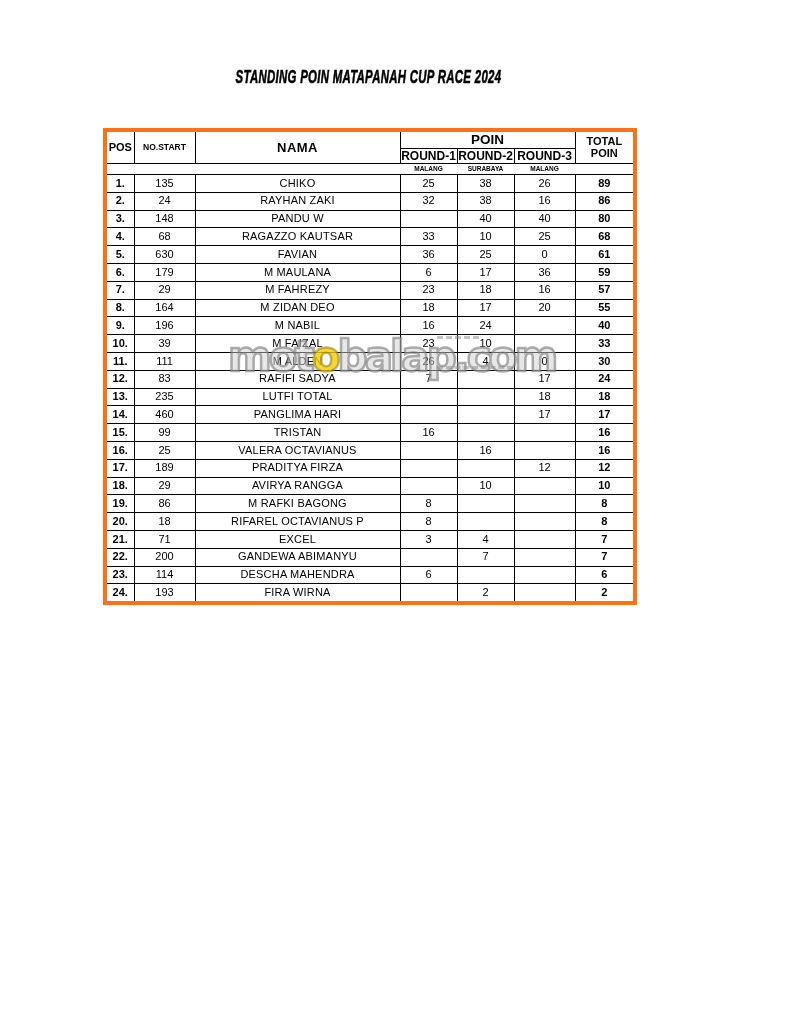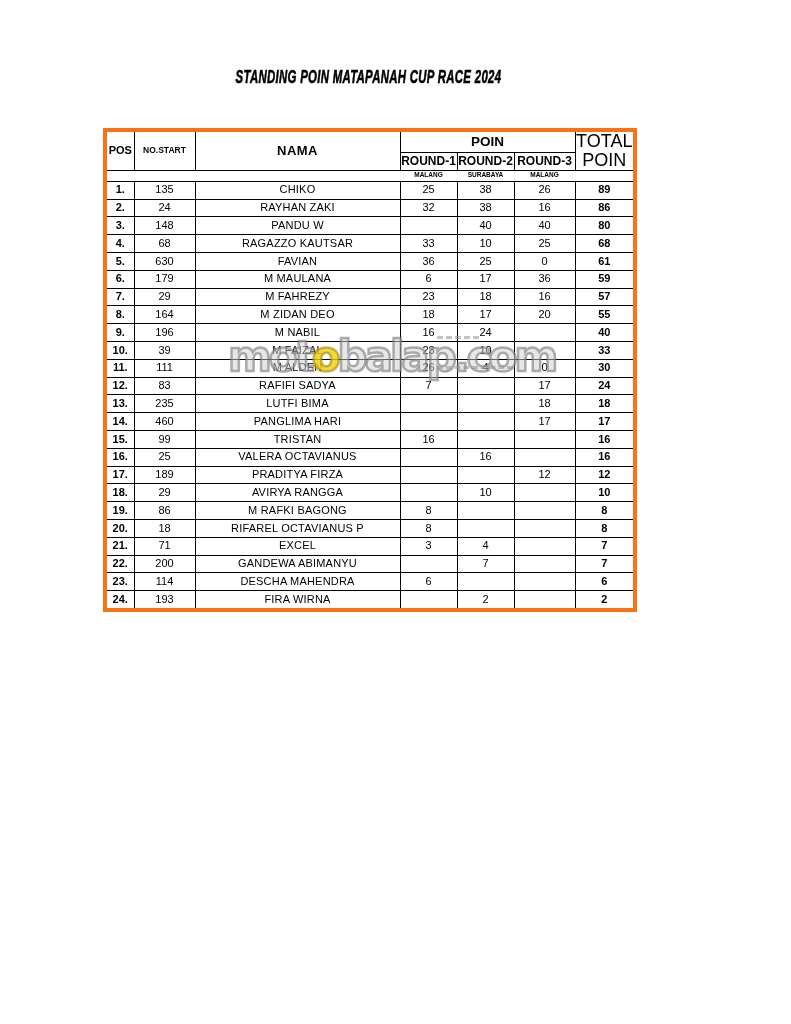--- a/index.html
+++ b/index.html
@@ -15,21 +15,21 @@
 
   table.standings{position:absolute;top:128px;left:103px;width:530px;border-collapse:collapse;
                   table-layout:fixed;border:4px solid #f97316;}
   .standings th,.standings td{border:1.5px solid #000;padding:0;text-align:center;vertical-align:middle;line-height:1.05;}
 
   .th-pos{font-size:11px;font-weight:bold;}
   .th-nostart{font-size:8.5px;font-weight:bold;margin-top:12px;}
   .th-nama{font-size:13px;font-weight:bold;letter-spacing:0.5px;}
   .th-poin{font-size:13.5px;font-weight:bold;height:16px;}
   .th-round{font-size:12px;font-weight:bold;height:14px;}
-  .th-total{font-size:18px;font-weight:normal;line-height:1.1;}
+  .th-total{font-size:11px;font-weight:bold;line-height:1.1;}
 
   tr.city-row td{border-left:none;border-right:none;border-top:1.5px solid #000;border-bottom:1.5px solid #000;
                  height:10px;font-size:6.5px;font-weight:bold;color:#000;}
 
   .standings tbody td{height:16.8px;font-size:11px;background:#fff;}
   .standings tbody td.pos{font-weight:bold;}
   .standings tbody td.total{font-weight:bold;}
   .standings tbody td.nama{letter-spacing:0.2px;}
 
   .watermark{position:absolute;left:228px;top:332px;width:312px;text-align:right;z-index:5;pointer-events:none;
@@ -188,21 +188,21 @@
           <td class="no">83</td>
           <td class="nama">RAFIFI SADYA</td>
           <td class="val">7</td>
           <td class="val"></td>
           <td class="val">17</td>
           <td class="total">24</td>
         </tr>
         <tr>
           <td class="pos">13.</td>
           <td class="no">235</td>
-          <td class="nama">LUTFI BIMA</td>
+          <td class="nama">LUTFI TOTAL</td>
           <td class="val"></td>
           <td class="val"></td>
           <td class="val">18</td>
           <td class="total">18</td>
         </tr>
         <tr>
           <td class="pos">14.</td>
           <td class="no">460</td>
           <td class="nama">PANGLIMA HARI</td>
           <td class="val"></td>

